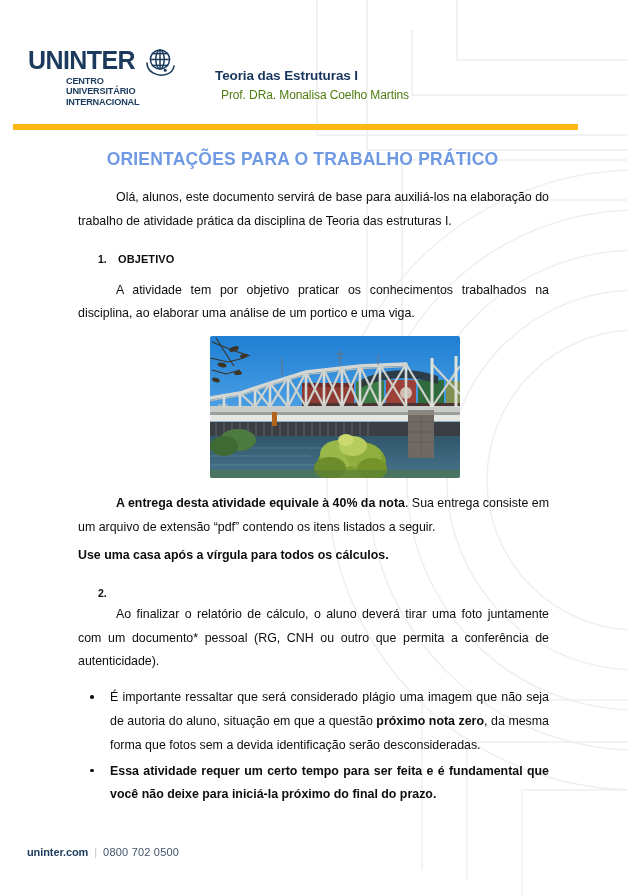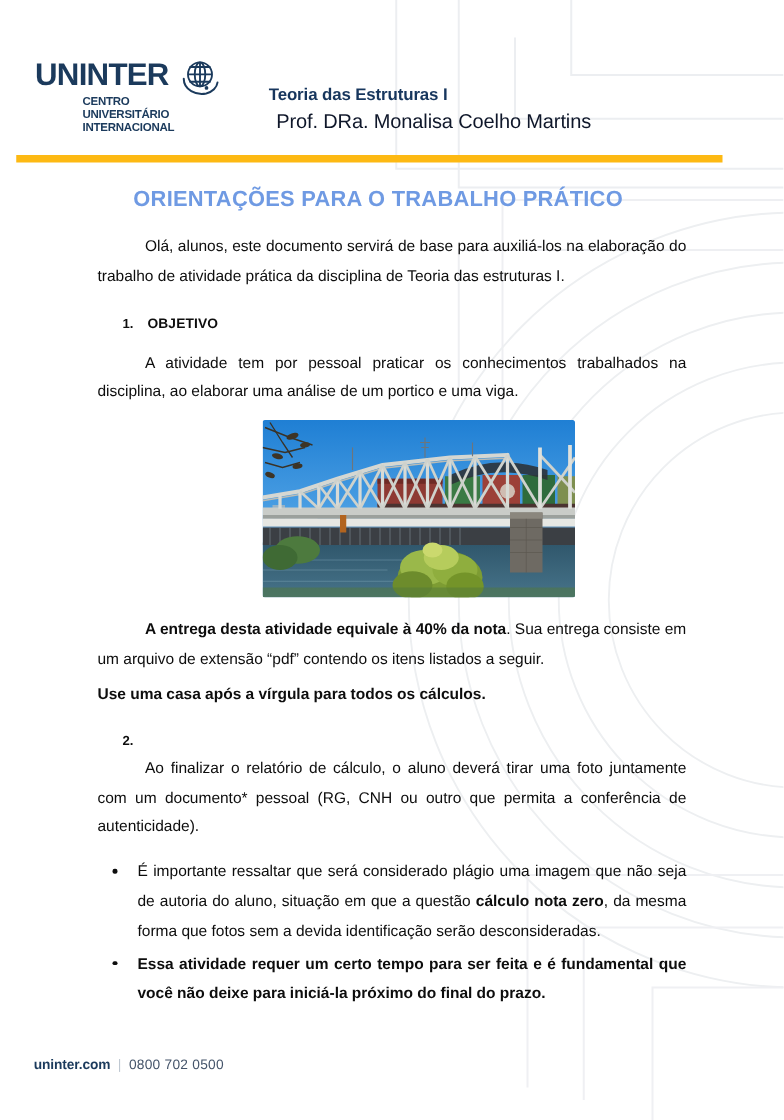--- a/index.html
+++ b/index.html
@@ -71,22 +71,22 @@
     left: 215px; top: 66px;
   }
   .course-title {
     font-size: 13.5px;
     font-weight: bold;
     color: #17365d;
     letter-spacing: -0.1px;
     line-height: 1.5;
   }
   .course-prof {
-    font-size: 16px;
-    color: #0f172a;
+    font-size: 12px;
+    color: #4d7c0f;
     letter-spacing: -0.1px;
     line-height: 1.5;
     margin-left: 6px;
   }
 
   .orange-rule {
     position: absolute;
     left: 13px; top: 124px;
     width: 565px; height: 6px;
     background: #fdb913;
@@ -292,21 +292,21 @@
   <div class="content">
 
     <div class="doc-title">ORIENTAÇÕES PARA O TRABALHO PRÁTICO</div>
 
     <p class="body-text p-intro">Olá, alunos, este documento servirá de base para auxiliá-los na elaboração do trabalho de atividade prática da disciplina de Teoria das estruturas I.</p>
 
     <div class="section-head">
       <span class="section-num">1.</span>
       <span class="section-label">OBJETIVO</span>
     </div>
-    <p class="body-text p-obj">A atividade tem por pessoal praticar os conhecimentos trabalhados na disciplina, ao elaborar uma análise de um portico e uma viga.</p>
+    <p class="body-text p-obj">A atividade tem por objetivo praticar os conhecimentos trabalhados na disciplina, ao elaborar uma análise de um portico e uma viga.</p>
 
     <div class="figure">
       <svg width="250" height="142" viewBox="0 0 250 142">
         <defs>
           <linearGradient id="sky" x1="0" y1="0" x2="0" y2="1">
             <stop offset="0%" stop-color="#1f7fd4"></stop>
             <stop offset="55%" stop-color="#4ea1e4"></stop>
             <stop offset="100%" stop-color="#8cc5ef"></stop>
           </linearGradient>
           <linearGradient id="water" x1="0" y1="0" x2="0" y2="1">
@@ -478,21 +478,21 @@
     <p class="body-text p-casa">Use uma casa após a vírgula para todos os cálculos.</p>
 
     <div class="section-head">
       <span class="section-num">2.</span>
     </div>
     <p class="body-text p-rec">Ao finalizar o relatório de cálculo, o aluno deverá tirar uma foto juntamente com um documento* pessoal (RG, CNH ou outro que permita a conferência de autenticidade).</p>
 
     <ul class="bullets">
       <li>
         <span class="dot"></span>
-        <span>É importante ressaltar que será considerado plágio uma imagem que não seja de autoria do aluno, situação em que a questão </span><strong>cálculo nota zero</strong><span>, da mesma forma que fotos sem a devida identificação serão desconsideradas.</span>
+        <span>É importante ressaltar que será considerado plágio uma imagem que não seja de autoria do aluno, situação em que a questão </span><strong>próximo nota zero</strong><span>, da mesma forma que fotos sem a devida identificação serão desconsideradas.</span>
       </li>
       <li class="li-bold">
         <span class="dot"></span>
         <span>Essa atividade requer um certo tempo para ser feita e é fundamental que você não deixe para iniciá-la próximo do final do prazo.</span>
       </li>
     </ul>
   </div>
 
   <div class="footer">
     <div class="footer-inner">

